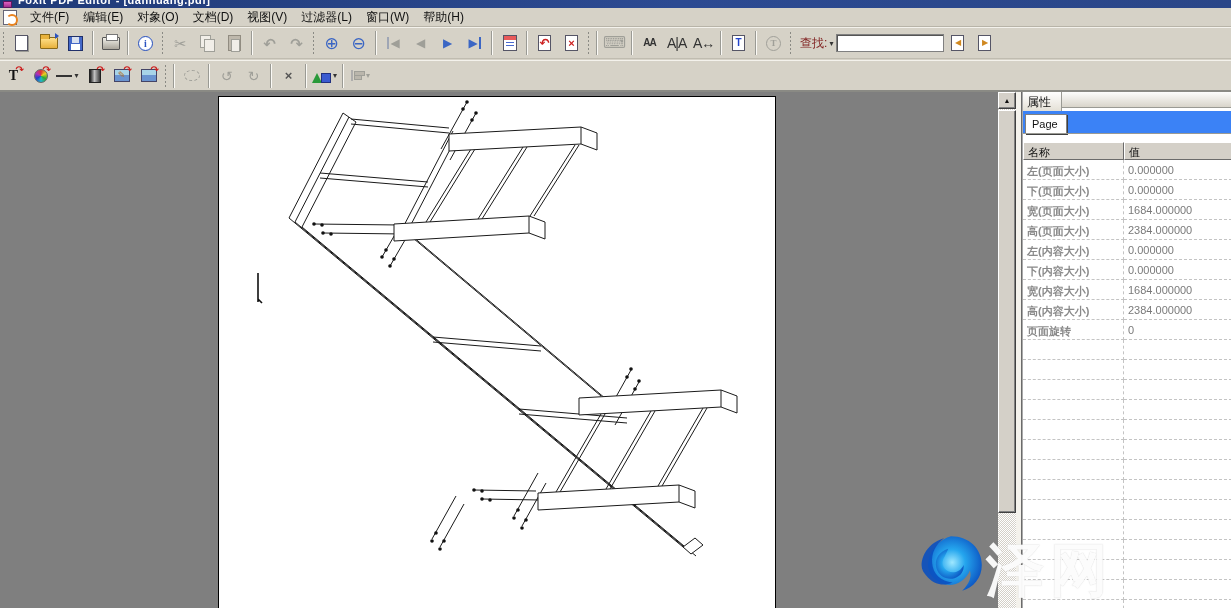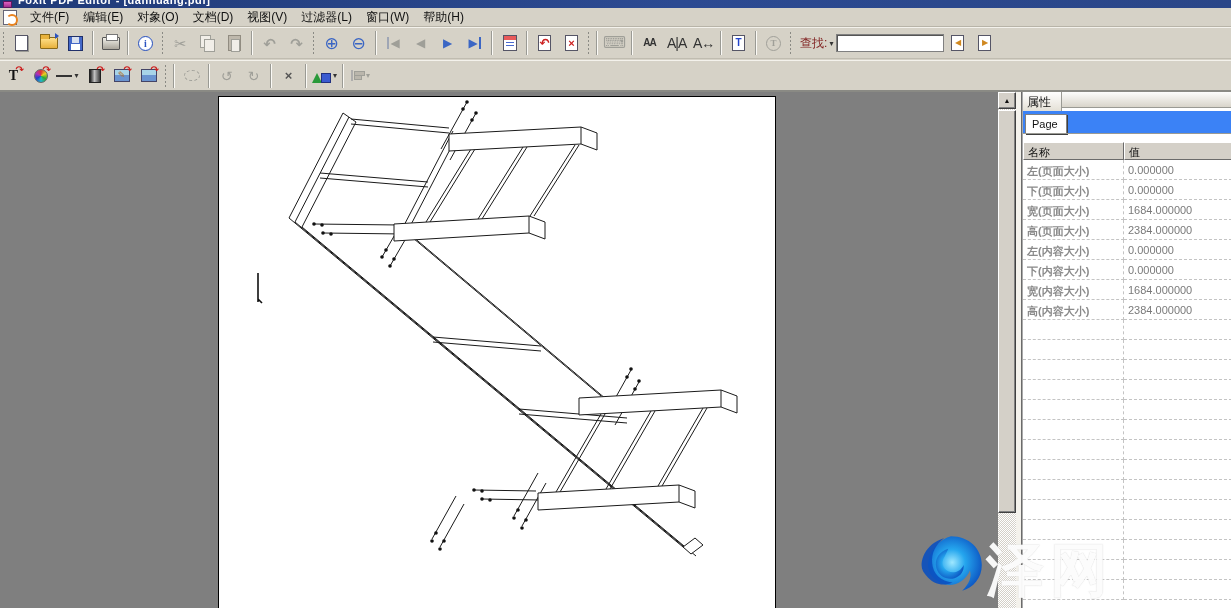--- a/index.html
+++ b/index.html
@@ -460,20 +460,24 @@
             </div>
             <div class="prop-row">
               <div class="cell c-name">宽(内容大小)</div>
               <div class="cell c-val">1684.000000</div>
             </div>
             <div class="prop-row">
               <div class="cell c-name">高(内容大小)</div>
               <div class="cell c-val">2384.000000</div>
             </div>
             <div class="prop-row">
+              <div class="cell c-name">页面旋转</div>
+              <div class="cell c-val">0</div>
+            </div>
+            <div class="prop-row">
               <div class="cell c-name"></div>
               <div class="cell c-val"></div>
             </div>
             <div class="prop-row">
               <div class="cell c-name"></div>
               <div class="cell c-val"></div>
             </div>
             <div class="prop-row">
               <div class="cell c-name"></div>
               <div class="cell c-val"></div>

